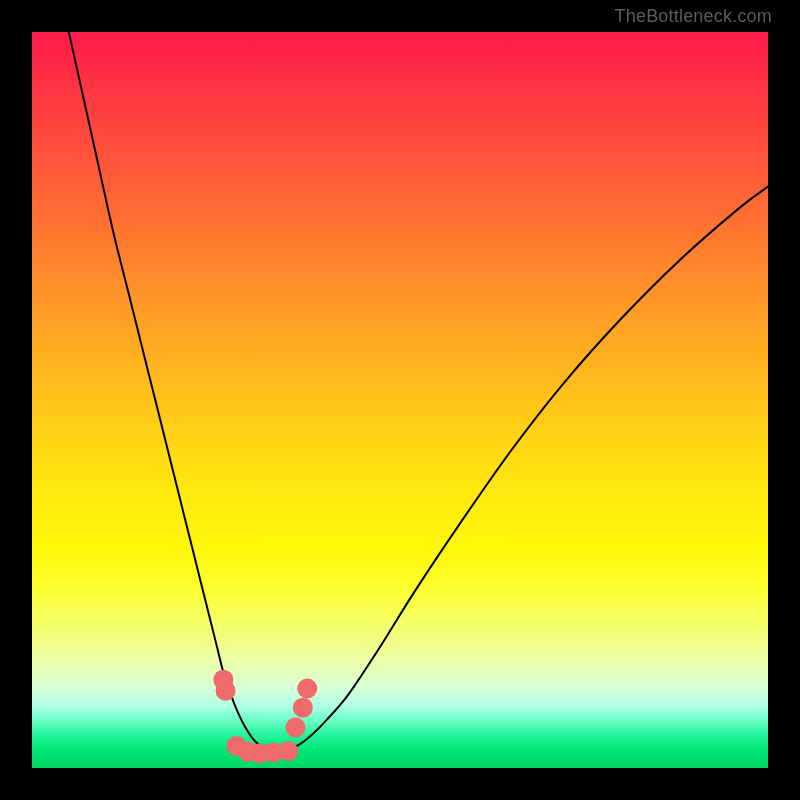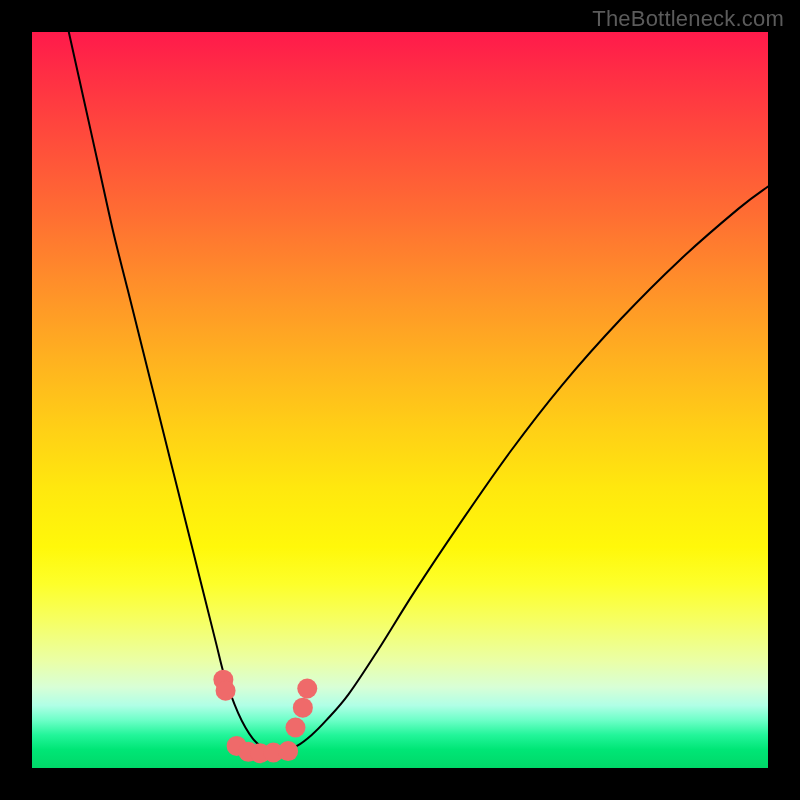--- a/index.html
+++ b/index.html
@@ -51,23 +51,23 @@
       #00d868 100%
     );
   }
   .curve {
     position: absolute;
     inset: 0;
   }
   .watermark {
     position: absolute;
     top: 6px;
-    right: 16px;
+    right: 28px;
     font-family: Arial, Helvetica, sans-serif;
-    font-size: 22px;
+    font-size: 18px;
     color: #5b5b5b;
     letter-spacing: 0.2px;
     user-select: none;
   }
 </style>
 </head>
 <body>
 
 <div class="frame">
   <div class="watermark">TheBottleneck.com</div>

